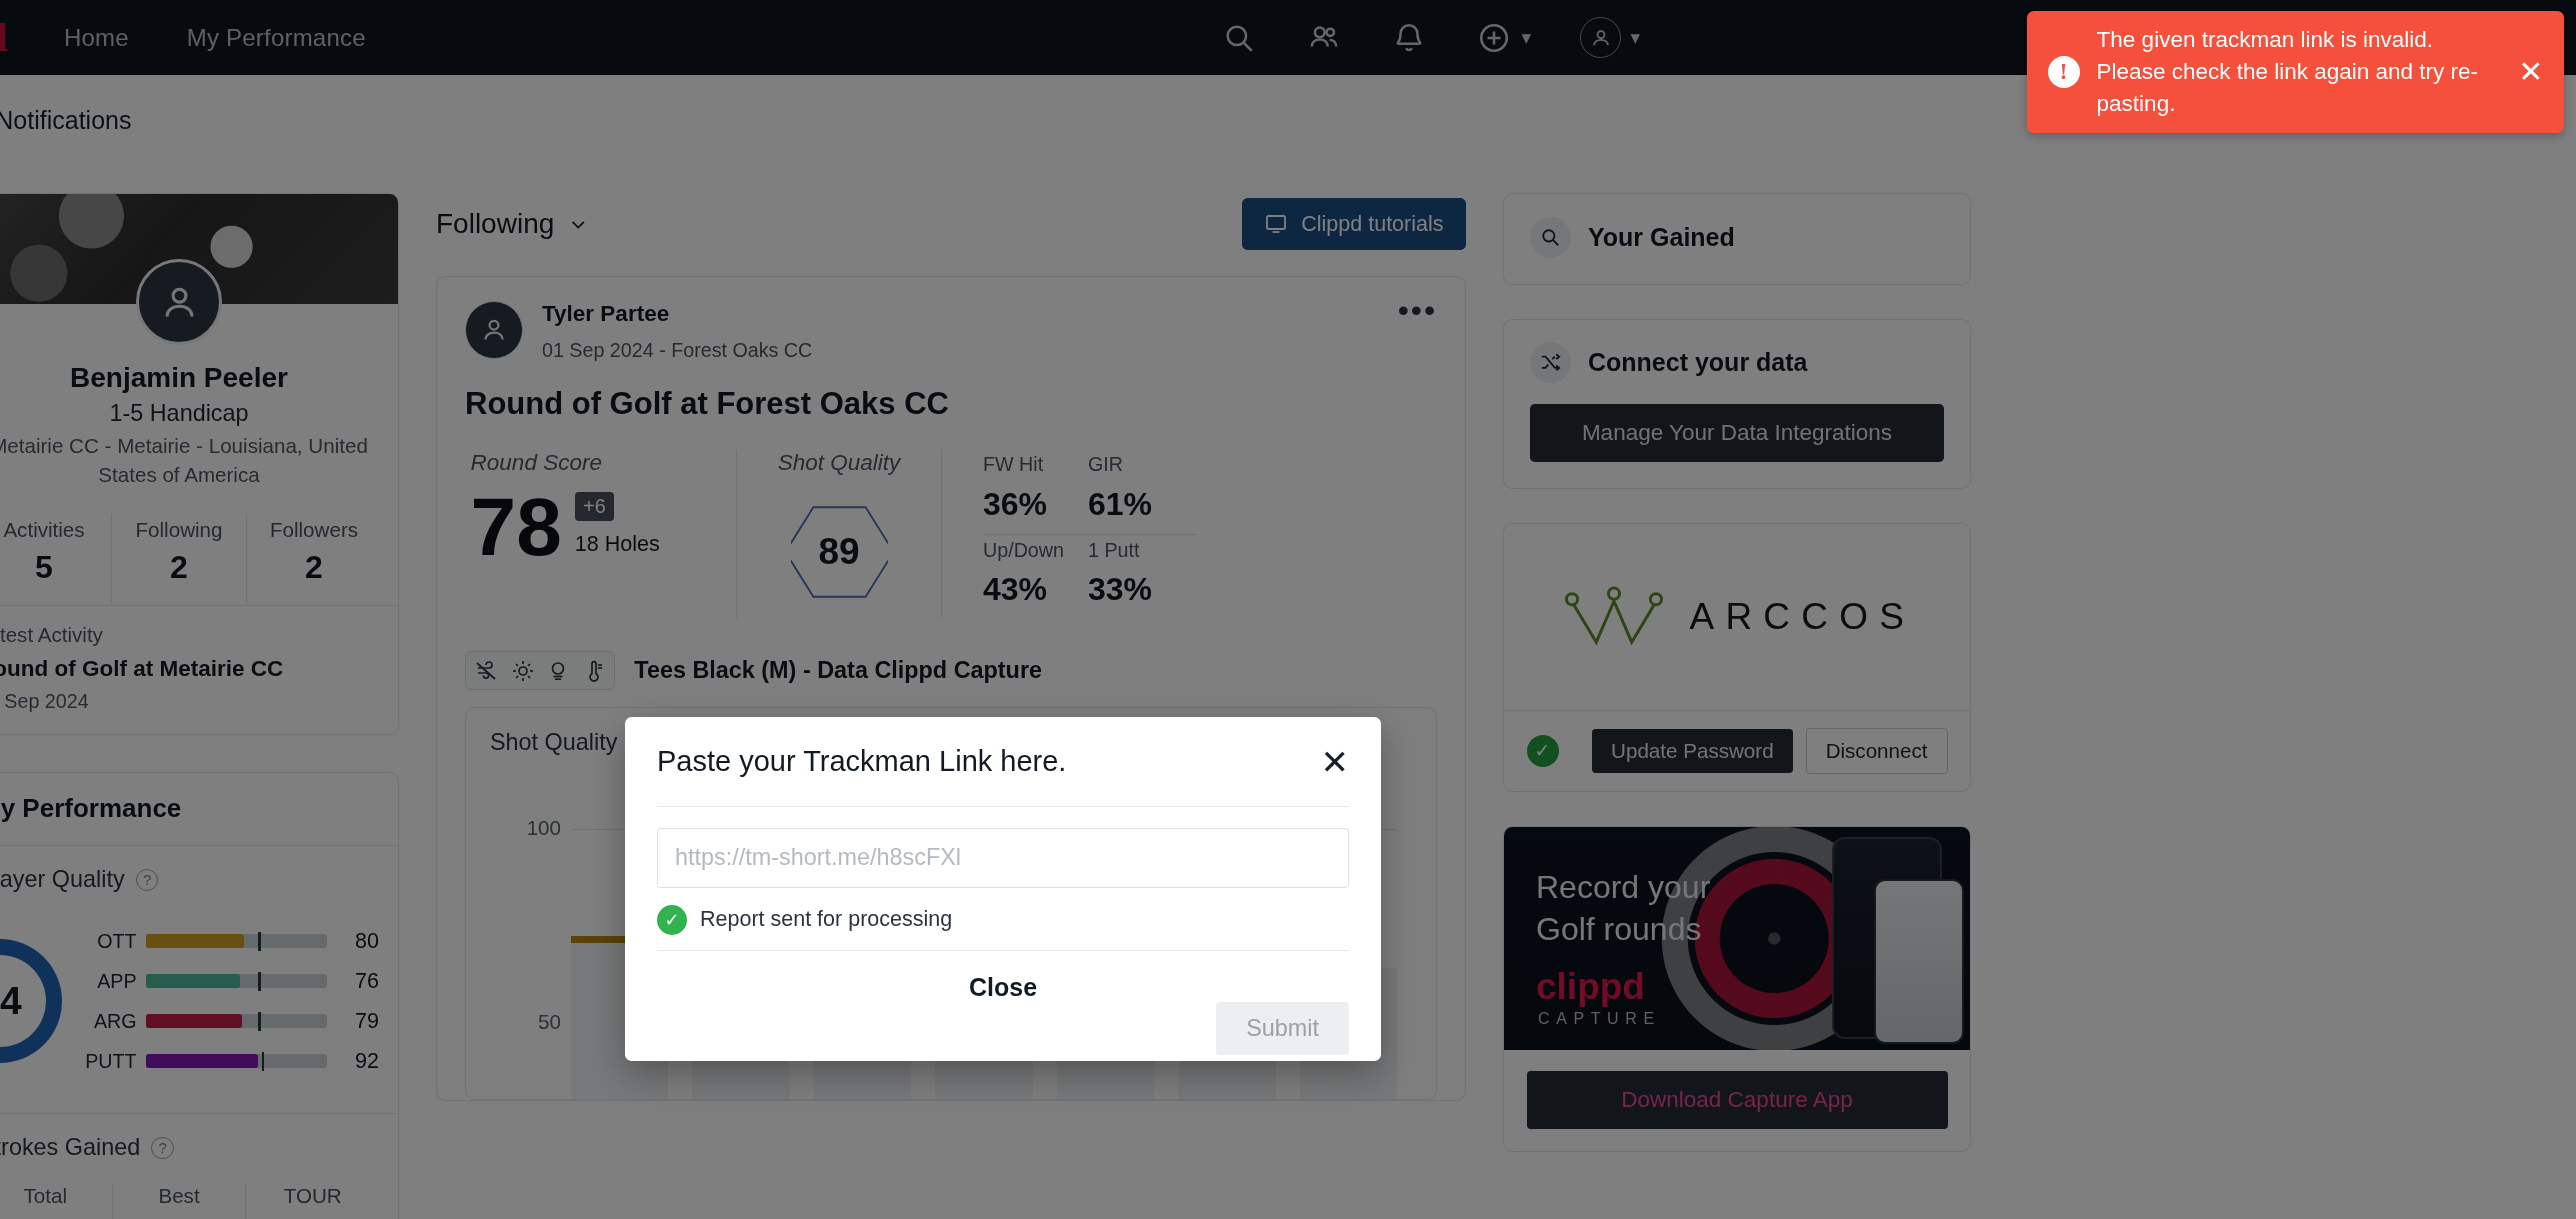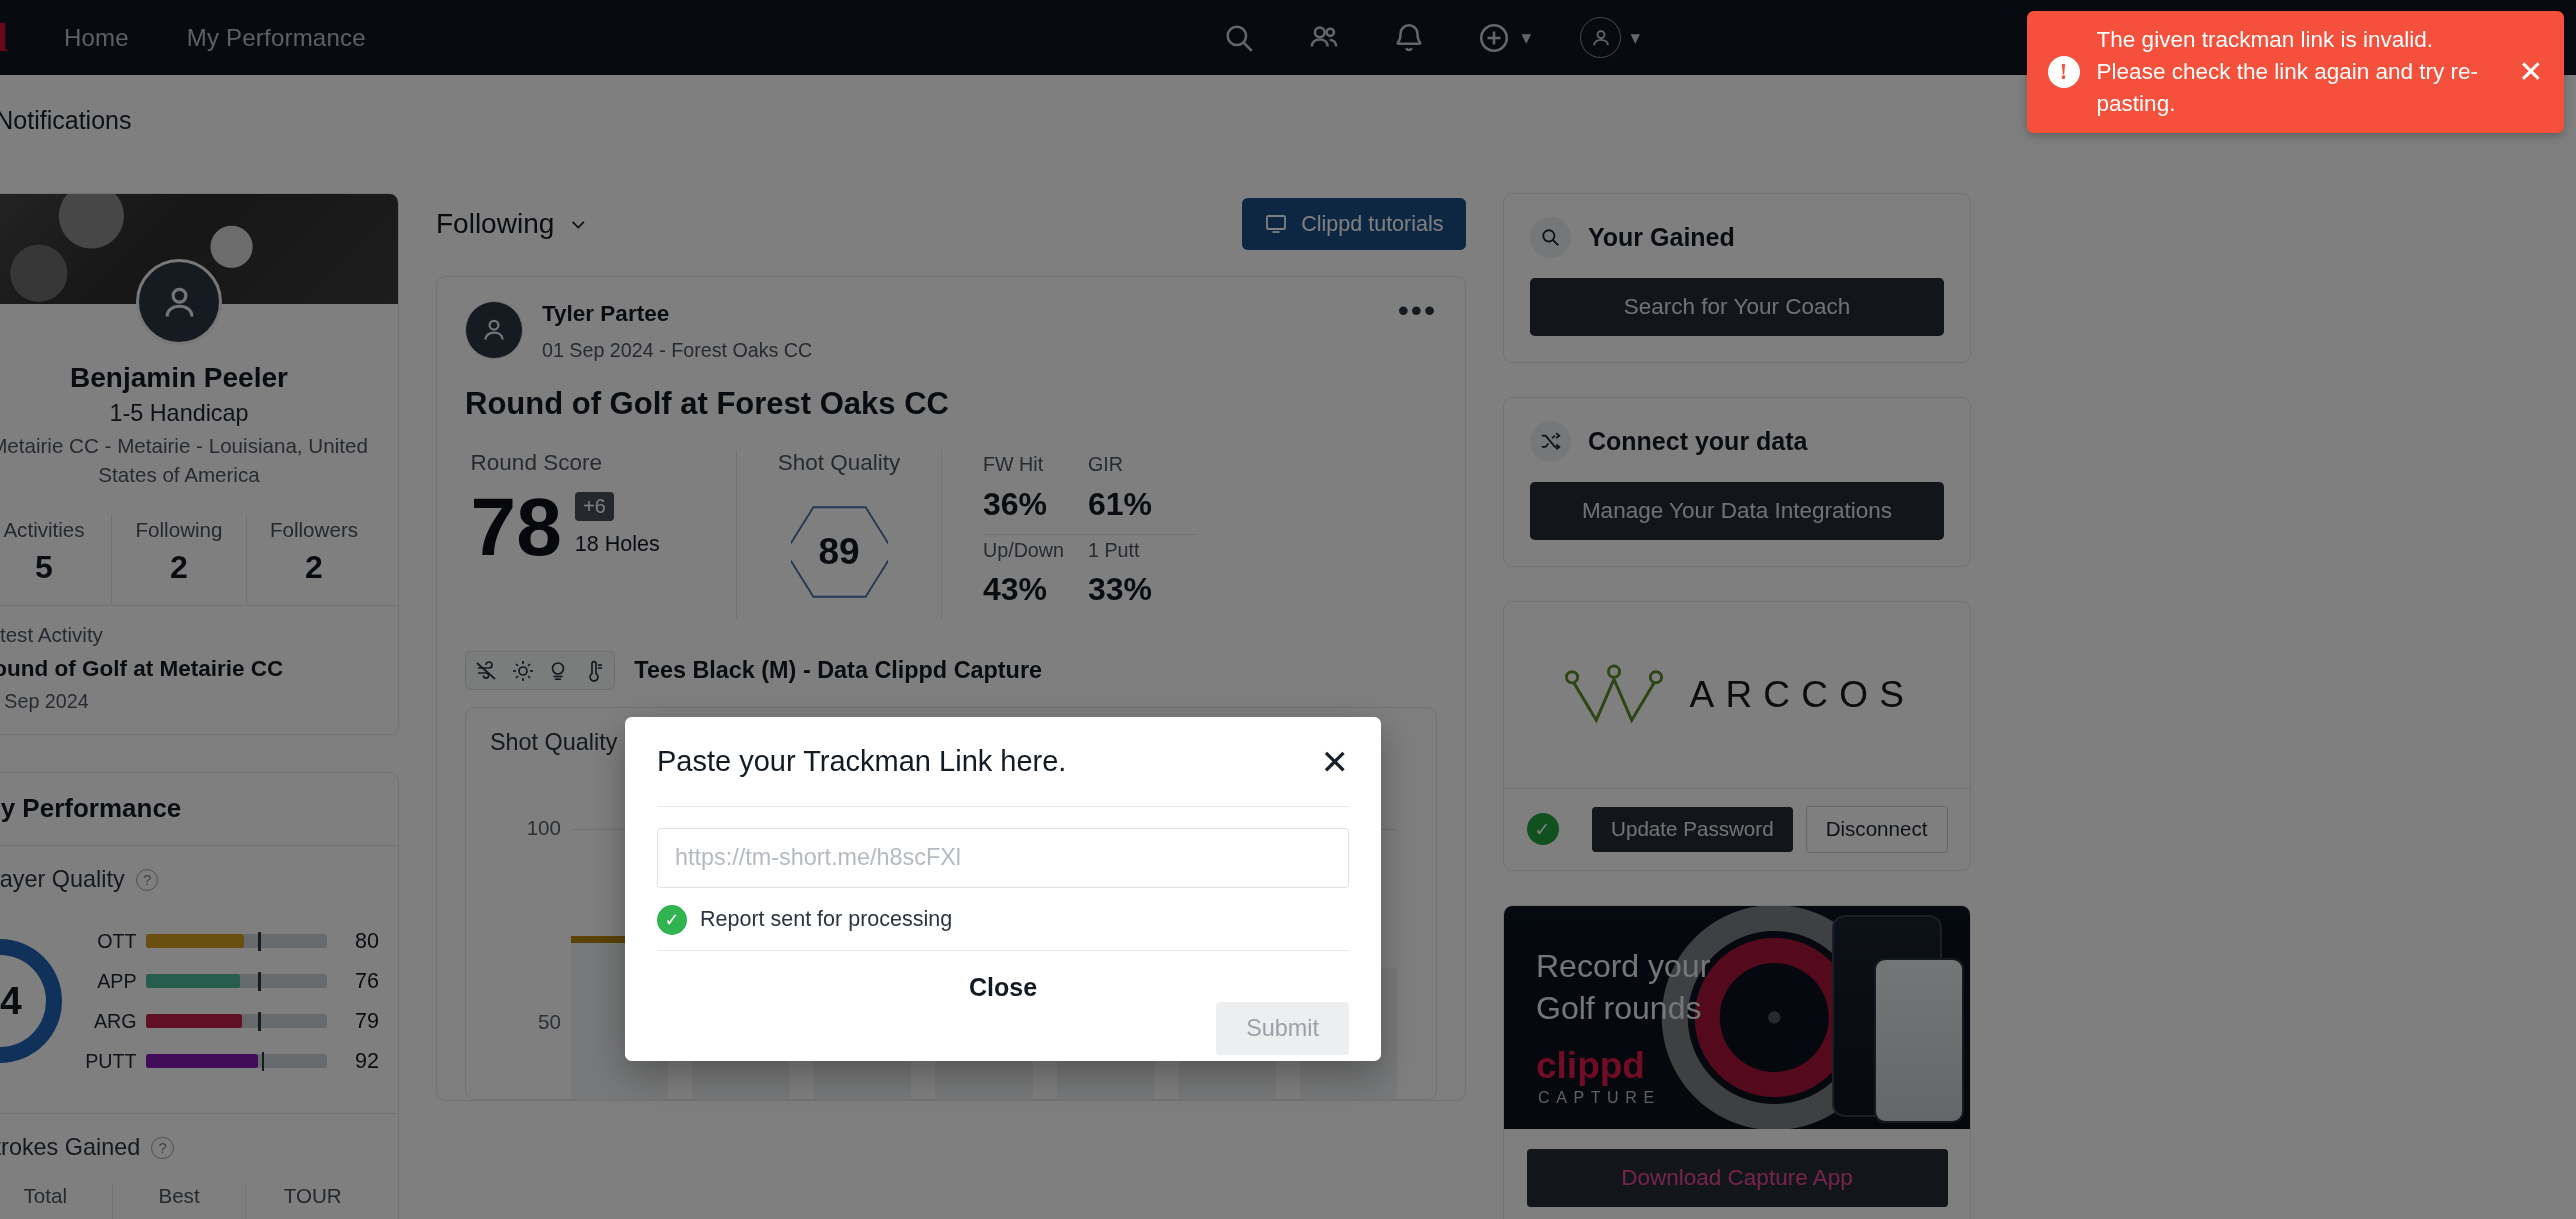--- a/index.html
+++ b/index.html
@@ -165,21 +165,21 @@
     width: 58px; height: 58px; border-radius:50%; background:#2c3744;
     border:1.9px solid #e4e7ea; display:flex; align-items:center; justify-content:center; color:#e8ecef;
   }
   .post-av svg { width: 32px; height: 32px; }
   .post-who .n { font-size: 22.5px; font-weight: bold; color:#131b24; }
   .post-who .d { font-size: 19.7px; color:#4d5662; margin-top: 12px; }
   .post-more { margin-left:auto; font-size: 32px; color:#2b3440; letter-spacing:1.9px; cursor:pointer; line-height: 19px;}
   .post-title { font-size: 31px; font-weight: bold; color:#121a23; margin: 24px 0 0; }
   .stats-strip { display:flex; align-items:stretch; margin-top: 28px; padding-bottom: 22.5px; }
   .ss-score { width: 271px; padding-left: 5.6px; }
-  .ss-lbl { font-size: 22.5px; color:#4d5662; }
+  .ss-lbl { font-size: 22.5px; color:#4d5662;font-style:italic; }
   .ss-big { display:flex; align-items:flex-end; gap: 13px; margin-top: 15px; }
   .ss-78 { font-size: 82px; font-weight: bold; color:#0c1118; line-height: .88; }
   .ss-col { padding-bottom: 5.6px; }
   .ss-badge {
     display:inline-block; background:#48515c; color:#fff; font-size: 19.7px;
     border-radius: 3.7px; padding: 2.8px 8.4px;
   }
   .ss-holes { font-size: 21.5px; color:#131b24; margin-top: 11.2px; }
   .ss-sq { width: 206px; border-left: 0.9px solid #e3e6ea; border-right: 0.9px solid #e3e6ea; text-align:center; }
   .hexwrap { margin-top: 19px; display:flex; justify-content:center; }
@@ -639,21 +639,20 @@
       <div class="card rc">
         <div class="rc-head">
           <div class="rc-ic">
             <svg viewBox="0 0 24 24" fill="none" stroke="currentColor" stroke-width="2">
                 <circle cx="10.5" cy="10.5" r="6"></circle>
                 <line x1="15" y1="15" x2="20.5" y2="20.5"></line>
               </svg>
           </div>
           <div class="rc-ttl">Your Gained</div>
         </div>
-        <div class="rc-btn">Search for Your Coach</div>
       </div>
 
       <div class="card rc">
         <div class="rc-head">
           <div class="rc-ic">
             <svg viewBox="0 0 24 24" fill="none" stroke="currentColor" stroke-width="1.9">
                 <path d="M3 6h4l10 12h4"></path>
                 <path d="M3 18h4l3-3.6"></path>
                 <path d="M14 8.6 17 6"></path>
                 <path d="M18.4 3.4 21.6 6l-3.2 2.6"></path>

